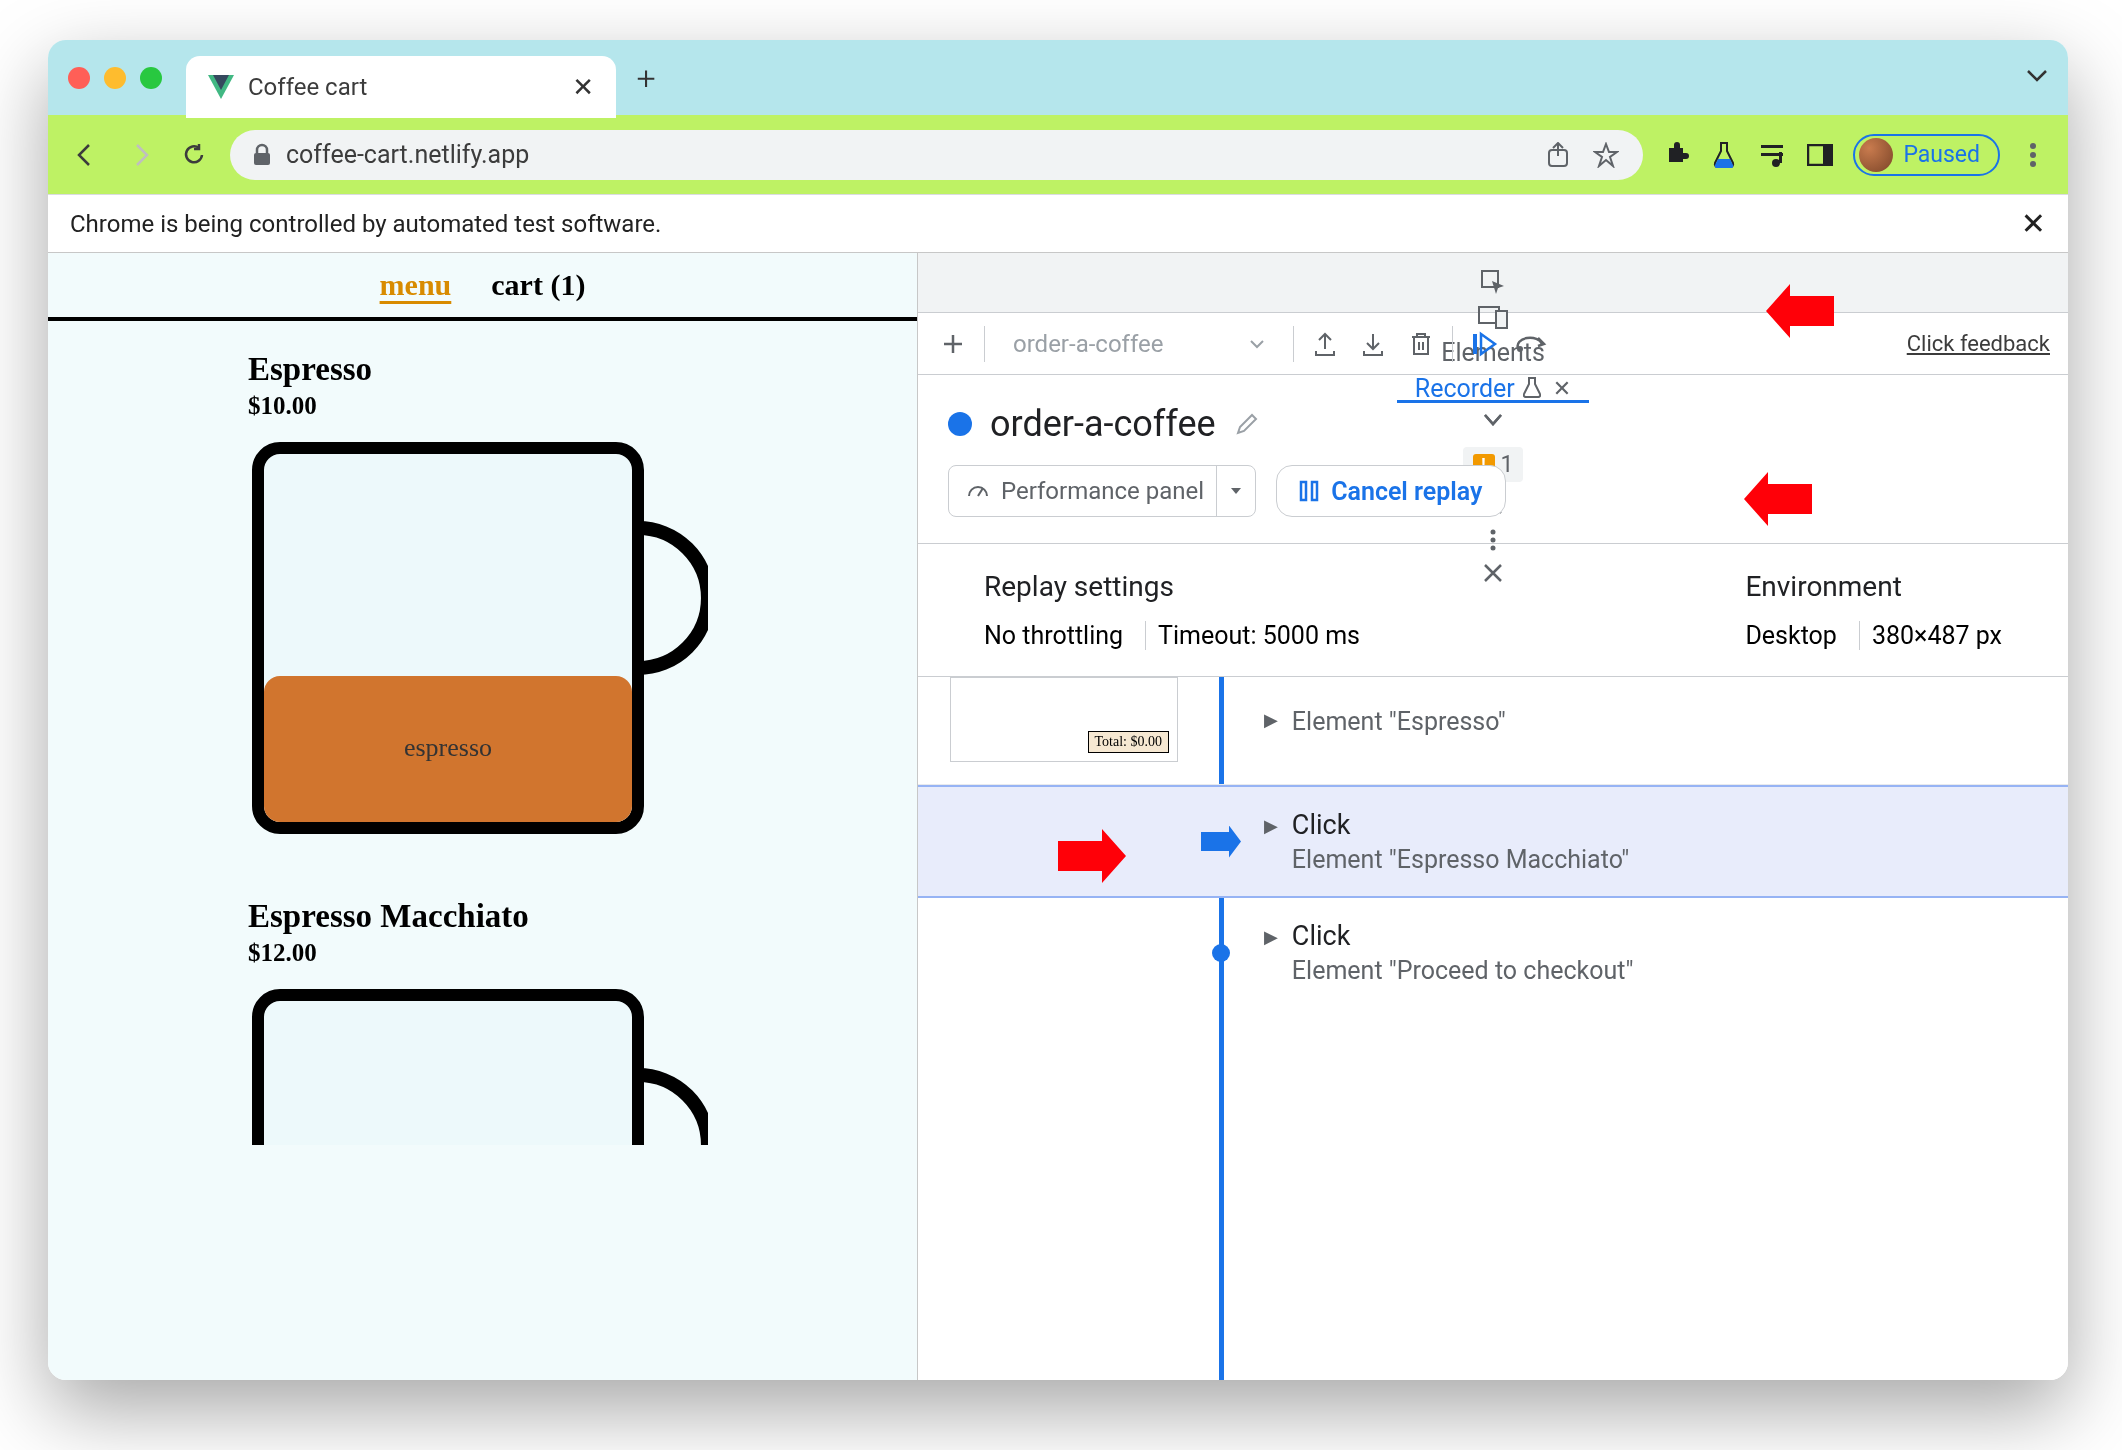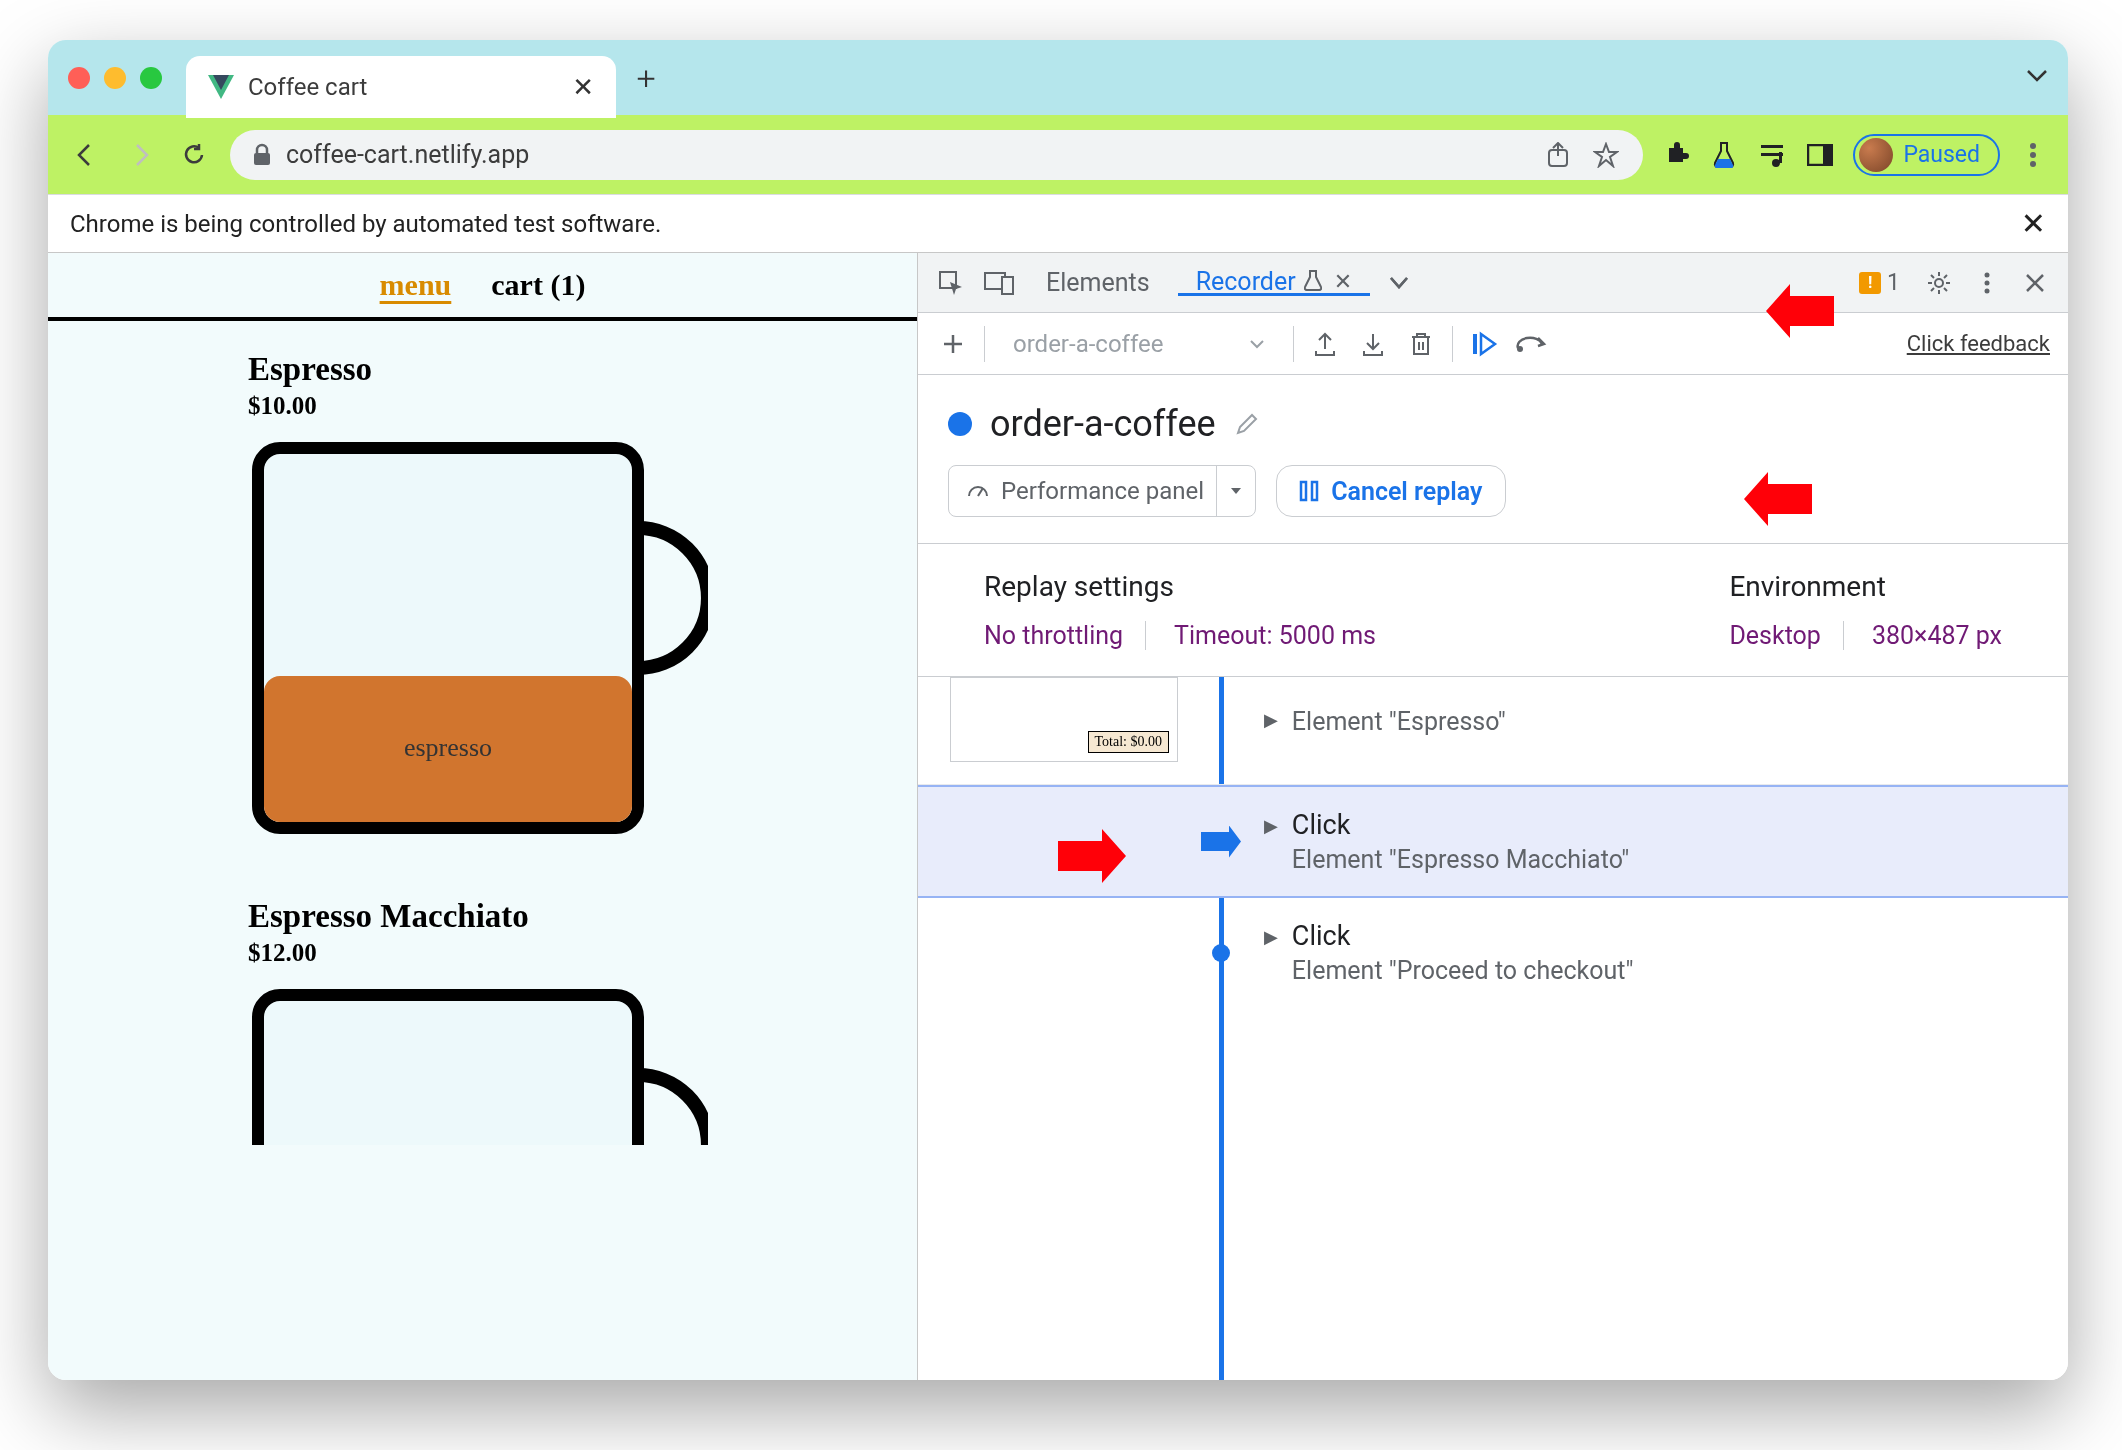--- a/index.html
+++ b/index.html
@@ -138,20 +138,21 @@
 
 .devtools { flex: 1; display: flex; flex-direction: column; background: #fff; }
 .dt-tabs {
   height: 60px;
   background: #f1f3f4;
   border-bottom: 1px solid #cacdd1;
   display: flex;
   align-items: center;
   padding: 16px 14px;
   gap: 10px;
+  flex-direction: column;
 }
 .dt-icon-btn { width: 38px; height: 38px; display: flex; align-items: center; justify-content: center; color: #5f6368; cursor: pointer; border-radius: 4px; }
 .dt-tab { padding: 0 18px; height: 100%; display: flex; align-items: center; font-size: 25px; color: #5f6368; cursor: pointer; gap: 8px; }
 .dt-tab.active { color: #1a73e8; border-bottom: 3px solid #1a73e8; }
 .dt-tab-close { font-size: 22px; color: #5f6368; margin-left: 4px;}
 .dt-spacer { flex: 1; }
 .issue-badge { background: #f1f3f4; padding: 4px 10px; border-radius: 4px; display: flex; align-items: center; gap: 6px; font-size: 23px; color: #5f6368;}
 .issue-sq { width: 22px; height: 22px; background: #f29900; border-radius: 3px; display:flex;align-items:center;justify-content:center;color:#fff;font-size:16px;font-weight:bold;}
 .recorder-toolbar {
   height: 62px;
@@ -197,21 +198,21 @@
   color: #1a73e8; cursor: pointer; background: #fff;
 }
 .settings-bar {
   border-top: 1px solid #cacdd1;
   border-bottom: 1px solid #cacdd1;
   padding: 26px 66px;
   display: flex;
   justify-content: space-between;
 }
 .settings-block h3 { font-size: 28px; font-weight: 400; color: #202124; margin-bottom: 18px; }
-.settings-vals { display: flex; gap: 28px; font-size: 25px; color: #701a75; }
+.settings-vals { display: flex; gap: 12px; font-size: 25px; color: #000000; }
 .settings-vals span { border-right: 1px solid #cacdd1; padding-right: 22px; }
 .settings-vals span:last-child { border: none; padding-right: 0; }
 .steps-area { position: relative; flex:1; }
 .timeline-line {
   position: absolute;
   left: 301px;
   top: 0;
   bottom: 0;
   width: 5px;
   background: #1a73e8;

